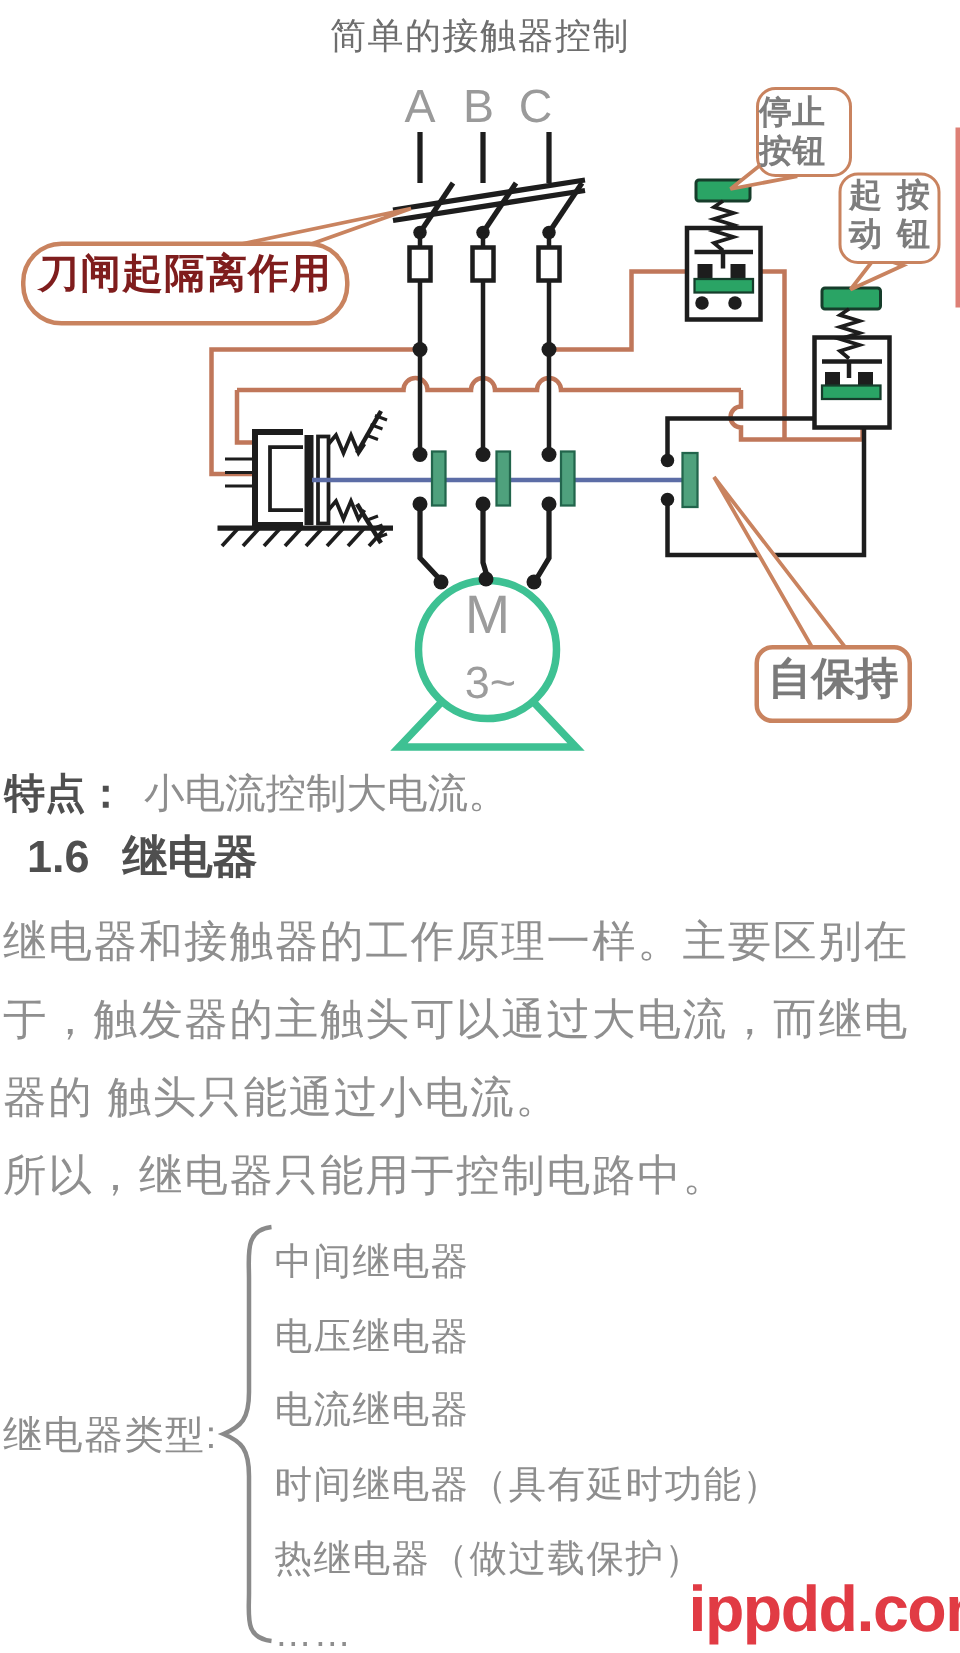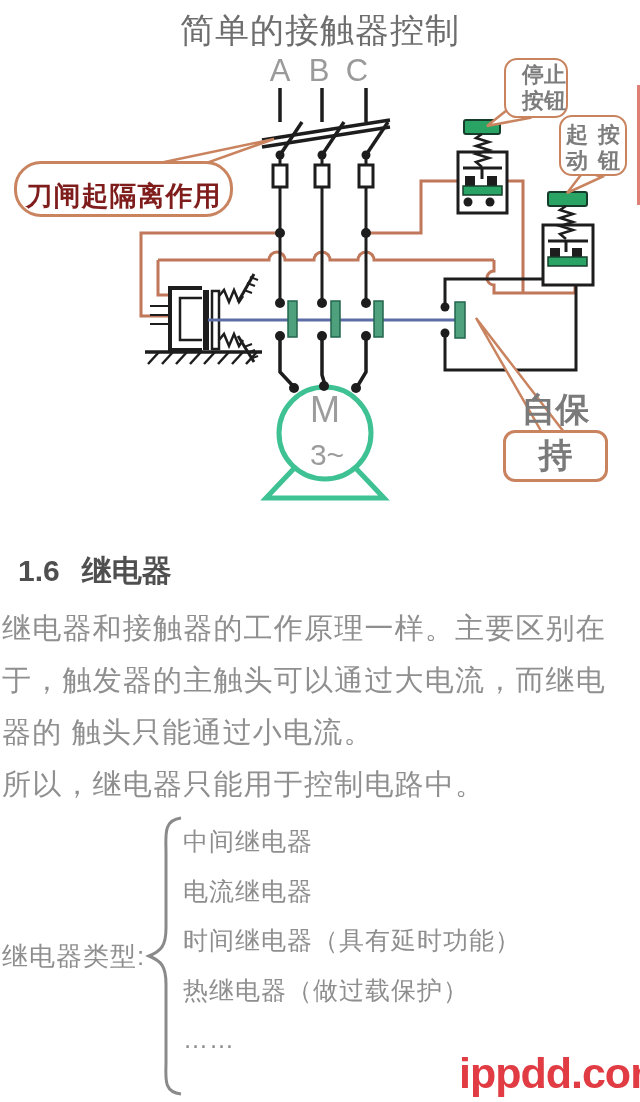--- a/index.html
+++ b/index.html
@@ -2,32 +2,32 @@
 <html><head>
 <meta charset="utf-8">
 <style>
   html,body{margin:0;padding:0;}
   body{font-family:"Liberation Sans","DejaVu Sans",sans-serif;background:#fff;}
   #page{position:relative;width:640px;height:1102px;background:#ffffff;overflow:hidden;}
   #circuit-svg{position:absolute;left:0;top:0;}
   .abs{position:absolute;}
   .bubble{
     position:absolute;background:#fff;border:3px solid #c9835f;
-    display:flex;align-items:flex-end;justify-content:center;
+    display:flex;align-items:flex-start;justify-content:center;
     color:#7d7d7d;font-weight:600;text-align:center;box-sizing:border-box;
   }
   #knife-bubble{left:14px;top:161px;width:219px;height:56px;border-radius:27px;
     font-size:27px;letter-spacing:1px;color:#7f1d1d;}
   #stop-bubble{left:504px;top:58px;width:64px;height:60px;border-radius:13px;
     font-size:22px;line-height:26px;flex-direction:column;border-width:2.5px;}
   #start-bubble{left:559px;top:115px;width:68px;height:61px;border-radius:13px;
     font-size:22px;line-height:26px;flex-direction:row;border-width:2.5px;}
   #selfhold-bubble{left:503px;top:430px;width:105px;height:52px;border-radius:12px;
-    font-size:34px;color:#7a7a7a;}
-  #page-title{left:0;top:8px;width:640px;text-align:center;font-size:34px;color:#6e6e6e;letter-spacing:1px;}
+    font-size:29px;color:#7a7a7a;}
+  #page-title{left:0;top:8px;width:640px;text-align:center;font-size:24px;color:#6e6e6e;letter-spacing:1px;}
   #feature-line{left:3px;top:511px;font-size:27px;white-space:nowrap;}
   #feature-line .lbl{color:#4f4f4f;font-weight:bold;}
   #feature-line .txt{color:#8e8e8e;margin-left:12px;}
   #section-heading{left:18px;top:551px;font-size:30px;font-weight:bold;color:#4f4f4f;white-space:nowrap;}
   #section-heading .num{margin-right:22px;}
   #paragraph{left:2px;top:602px;width:638px;font-size:29px;color:#8f8f8f;letter-spacing:1.2px;}
   #paragraph .pline{height:52px;line-height:52px;white-space:nowrap;}
   #types-label{left:2px;top:939px;font-size:26px;color:#8e8e8e;letter-spacing:1px;}
   #relay-list{left:183px;top:818px;font-size:25px;color:#8e8e8e;letter-spacing:1px;}
   #relay-list .item{height:49.5px;line-height:46px;white-space:nowrap;}
@@ -222,36 +222,40 @@
   <div class="bubble" id="start-bubble">
     <span>起动</span>
     <span>按钮</span>
   </div>
   <div class="bubble" id="selfhold-bubble">
     <span>自保持</span>
   </div>
 
   <div class="abs" id="page-title">简单的接触器控制</div>
 
+  <div class="abs" id="feature-line">
+    <span class="lbl">特点：</span><span class="txt">小电流控制大电流。</span>
+  </div>
 
   <div class="abs" id="section-heading">
     <span class="num">1.6</span><span>继电器</span>
   </div>
 
   <div class="abs" id="paragraph">
     <div class="pline">继电器和接触器的工作原理一样。主要区别在</div>
     <div class="pline">于，触发器的主触头可以通过大电流，而继电</div>
     <div class="pline">器的 触头只能通过小电流。</div>
     <div class="pline">所以，继电器只能用于控制电路中。</div>
   </div>
 
   <div class="abs" id="types-label">继电器类型:</div>
 
   <div class="abs" id="relay-list">
     <div class="item">中间继电器</div>
+    <div class="item">电压继电器</div>
     <div class="item">电流继电器</div>
     <div class="item">时间继电器（具有延时功能）</div>
     <div class="item">热继电器（做过载保护）</div>
     <div class="item">……</div>
   </div>
 
   <div class="abs" id="watermark">ippdd.com</div>
   <div class="abs" id="edge-mark"></div>
 
 </div>

